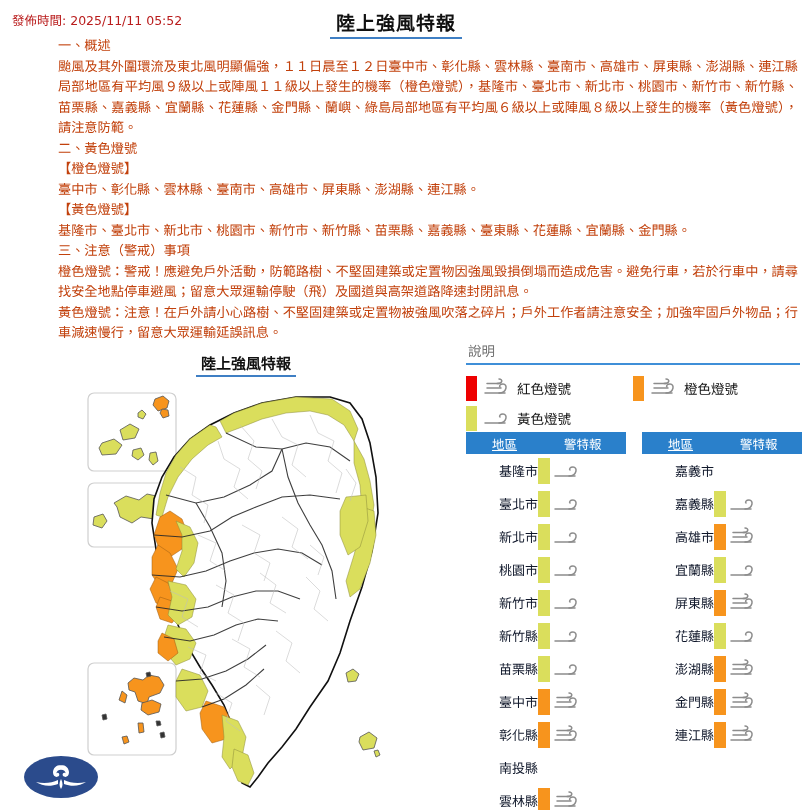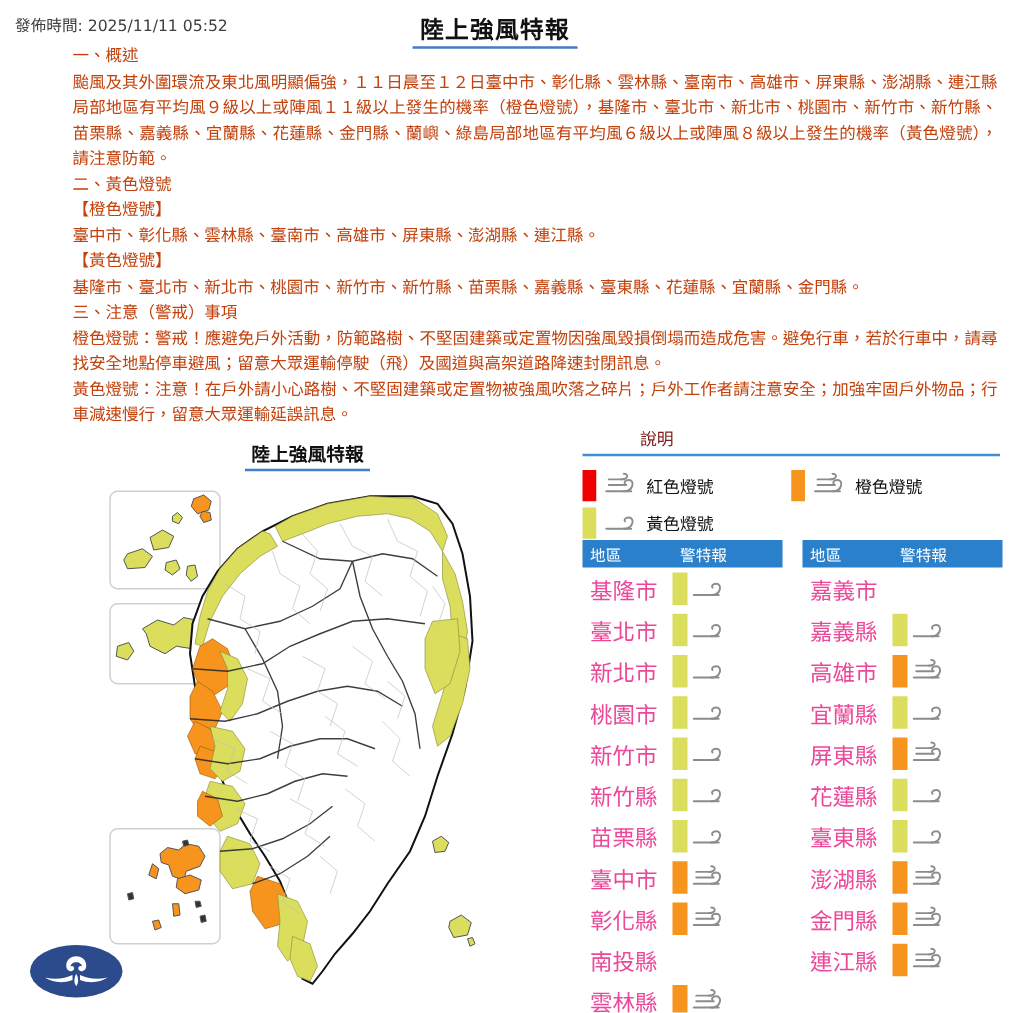--- a/index.html
+++ b/index.html
@@ -10,21 +10,21 @@
     font-family:"DejaVu Sans","Liberation Sans",sans-serif;
     color:#1a1a1a;
     overflow:hidden;
     position:relative;
   }
   .page{position:relative;width:810px;height:810px;}
 
   
   .issue-time{
     position:absolute;left:12px;top:10px;
-    font-size:12.5px;color:#404040;white-space:nowrap;
+    font-size:12.5px;color:#b91c1c;white-space:nowrap;
   }
   .main-title{
     position:absolute;left:330px;top:8px;
     font-size:19px;font-weight:700;letter-spacing:1px;
     color:#111;
     border-bottom:2px solid #3f7fc4;
     padding:0 6px 2px 6px;
   }
 
   
@@ -56,21 +56,21 @@
   
   .logo{
     position:absolute;left:22px;top:752px;width:78px;height:50px;
   }
 
   
   .legend{
     position:absolute;left:466px;top:340px;width:334px;
   }
   .legend-title{
-    font-size:13.5px;color:#7f1d1d;padding:0 0 3px 2px;margin-left:44px;
+    font-size:13.5px;color:#737373;padding:0 0 3px 2px;
   }
   .legend-rule{
     height:2px;background:#3f8fd8;width:334px;margin-bottom:8px;
   }
   .legend-grid{
     display:flex;flex-wrap:wrap;
   }
   .legend-item{
     width:50%;display:flex;align-items:center;height:30px;
   }
@@ -84,24 +84,24 @@
   .tables{
     position:absolute;left:466px;top:432px;width:336px;
     display:flex;justify-content:space-between;
   }
   .tbl{width:160px;}
   .tbl-head{
     background:#2a80cb;color:#ffffff;
     height:22px;display:flex;align-items:center;
     font-size:12.5px;
   }
-  .th-area{width:64px;padding-left:6px;}
+  .th-area{width:64px;padding-left:26px;text-decoration:underline;}
   .th-warn{flex:1;padding-left:8px;}
   .row{
-    height:33px;display:flex;align-items:center;font-size:18px;color:#ec4899;
+    height:33px;display:flex;align-items:center;font-size:13px;color:#0f172a;text-align:right;
   }
   .cell-area{width:66px;padding-left:6px;white-space:nowrap;}
   .cell-warn{flex:1;display:flex;align-items:center;height:100%;}
   .badge{width:12px;height:26px;display:inline-block;flex:none;}
   .cell-warn .wind-ico{margin-left:3px;}
 </style>
 </head>
 <body>
 
 <div class="page">
@@ -511,32 +511,20 @@
               <span class="badge" style="background: rgb(218, 222, 92);"></span>
               <svg class="wind-ico" viewBox="0 0 30 20">
                 <g fill="none" stroke="#8c8c8c" stroke-width="1.5" stroke-linecap="round">
                   <path d="M2 15 L22 15"></path>
                   <path d="M16 15 C24 15 25 6 20 6 C17 6 16 8 17 9"></path>
                 </g>
               </svg>
             </span>
           </div>
           <div class="row">
-            <span class="cell-area">臺東縣</span>
-            <span class="cell-warn">
-              <span class="badge" style="background: rgb(218, 222, 92);"></span>
-              <svg class="wind-ico" viewBox="0 0 30 20">
-                <g fill="none" stroke="#8c8c8c" stroke-width="1.5" stroke-linecap="round">
-                  <path d="M2 15 L22 15"></path>
-                  <path d="M16 15 C24 15 25 6 20 6 C17 6 16 8 17 9"></path>
-                </g>
-              </svg>
-            </span>
-          </div>
-          <div class="row">
             <span class="cell-area">澎湖縣</span>
             <span class="cell-warn">
               <span class="badge" style="background: rgb(247, 148, 29);"></span>
               <svg class="wind-ico" viewBox="0 0 30 20">
                 <g fill="none" stroke="#8c8c8c" stroke-width="1.5" stroke-linecap="round">
                   <path d="M2 15 L22 15"></path>
                   <path d="M16 15 C24 15 25 6 20 6 C17 6 16 8 17 9"></path>
                   <path d="M4 10 L18 10"></path>
                   <path d="M4 5.5 L16 5.5"></path>
                   <path d="M14 5.5 C20 5.5 20 1 16 1"></path>

